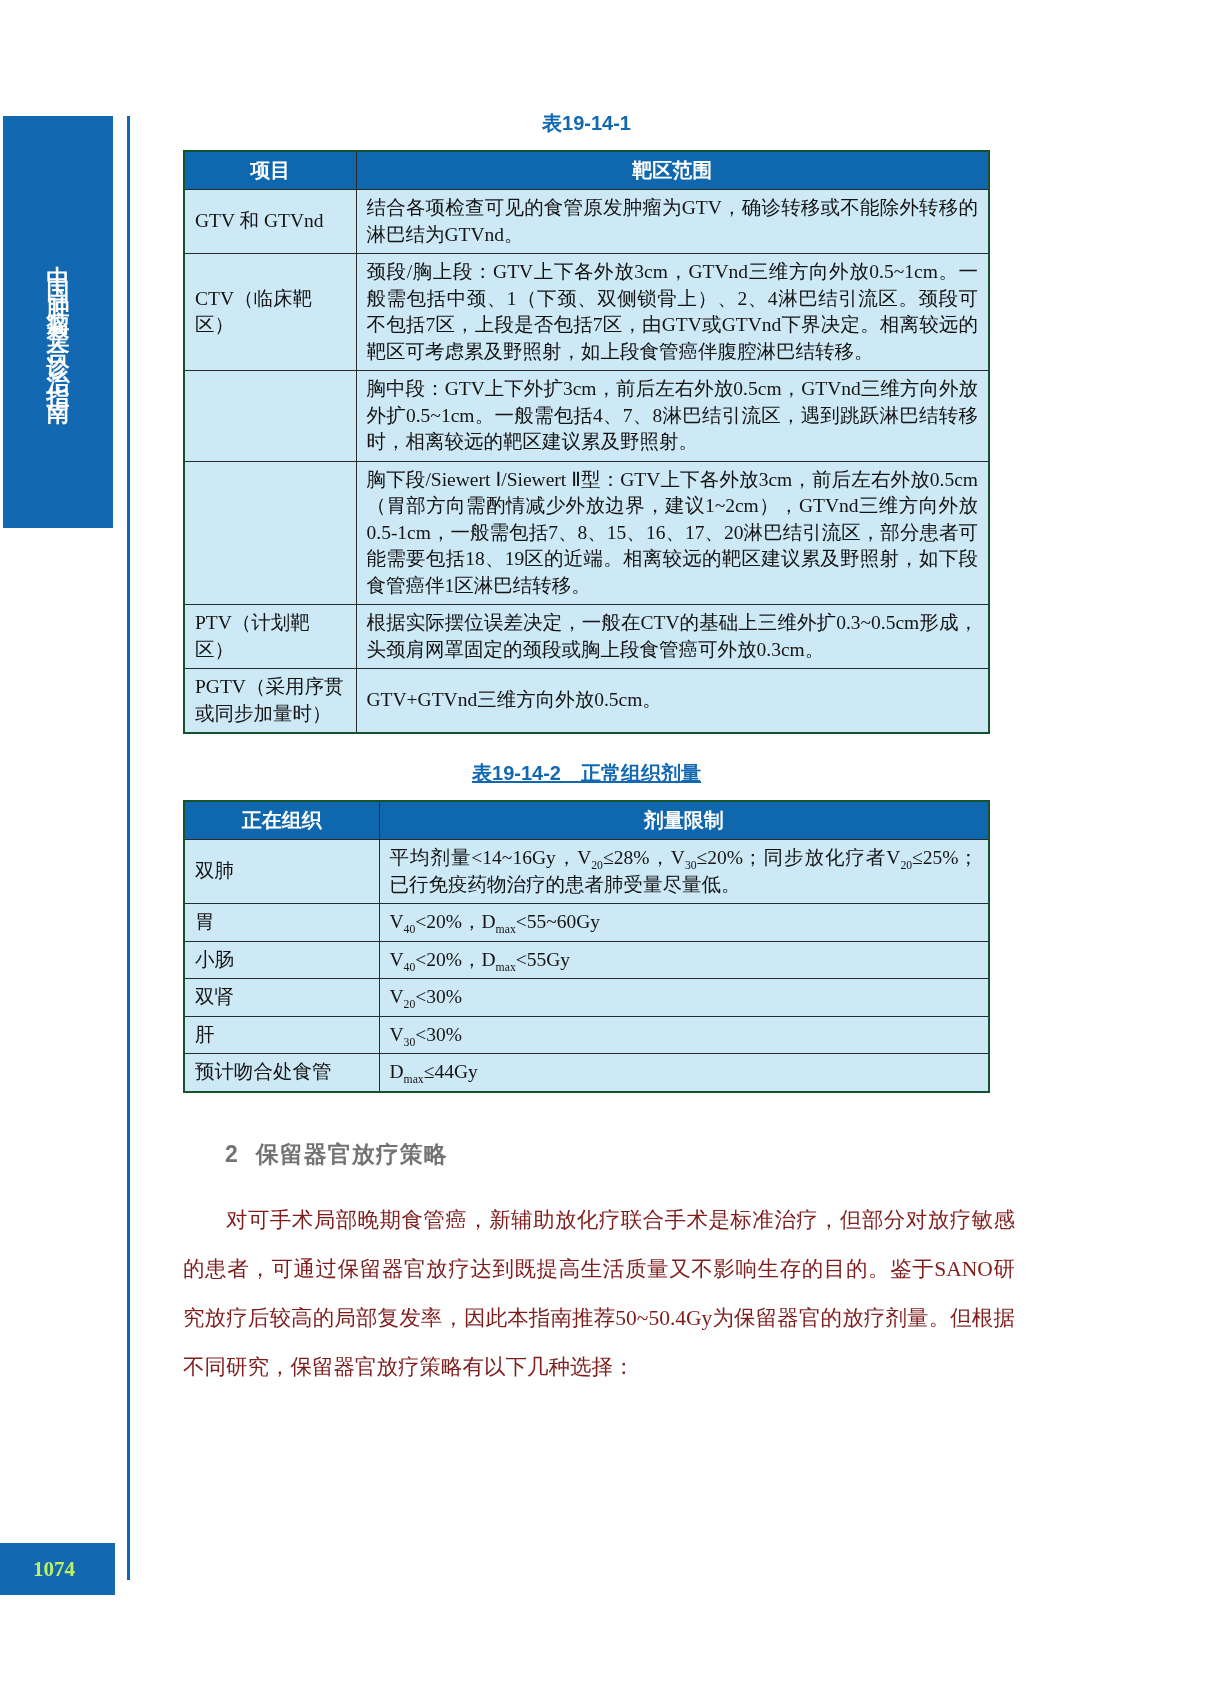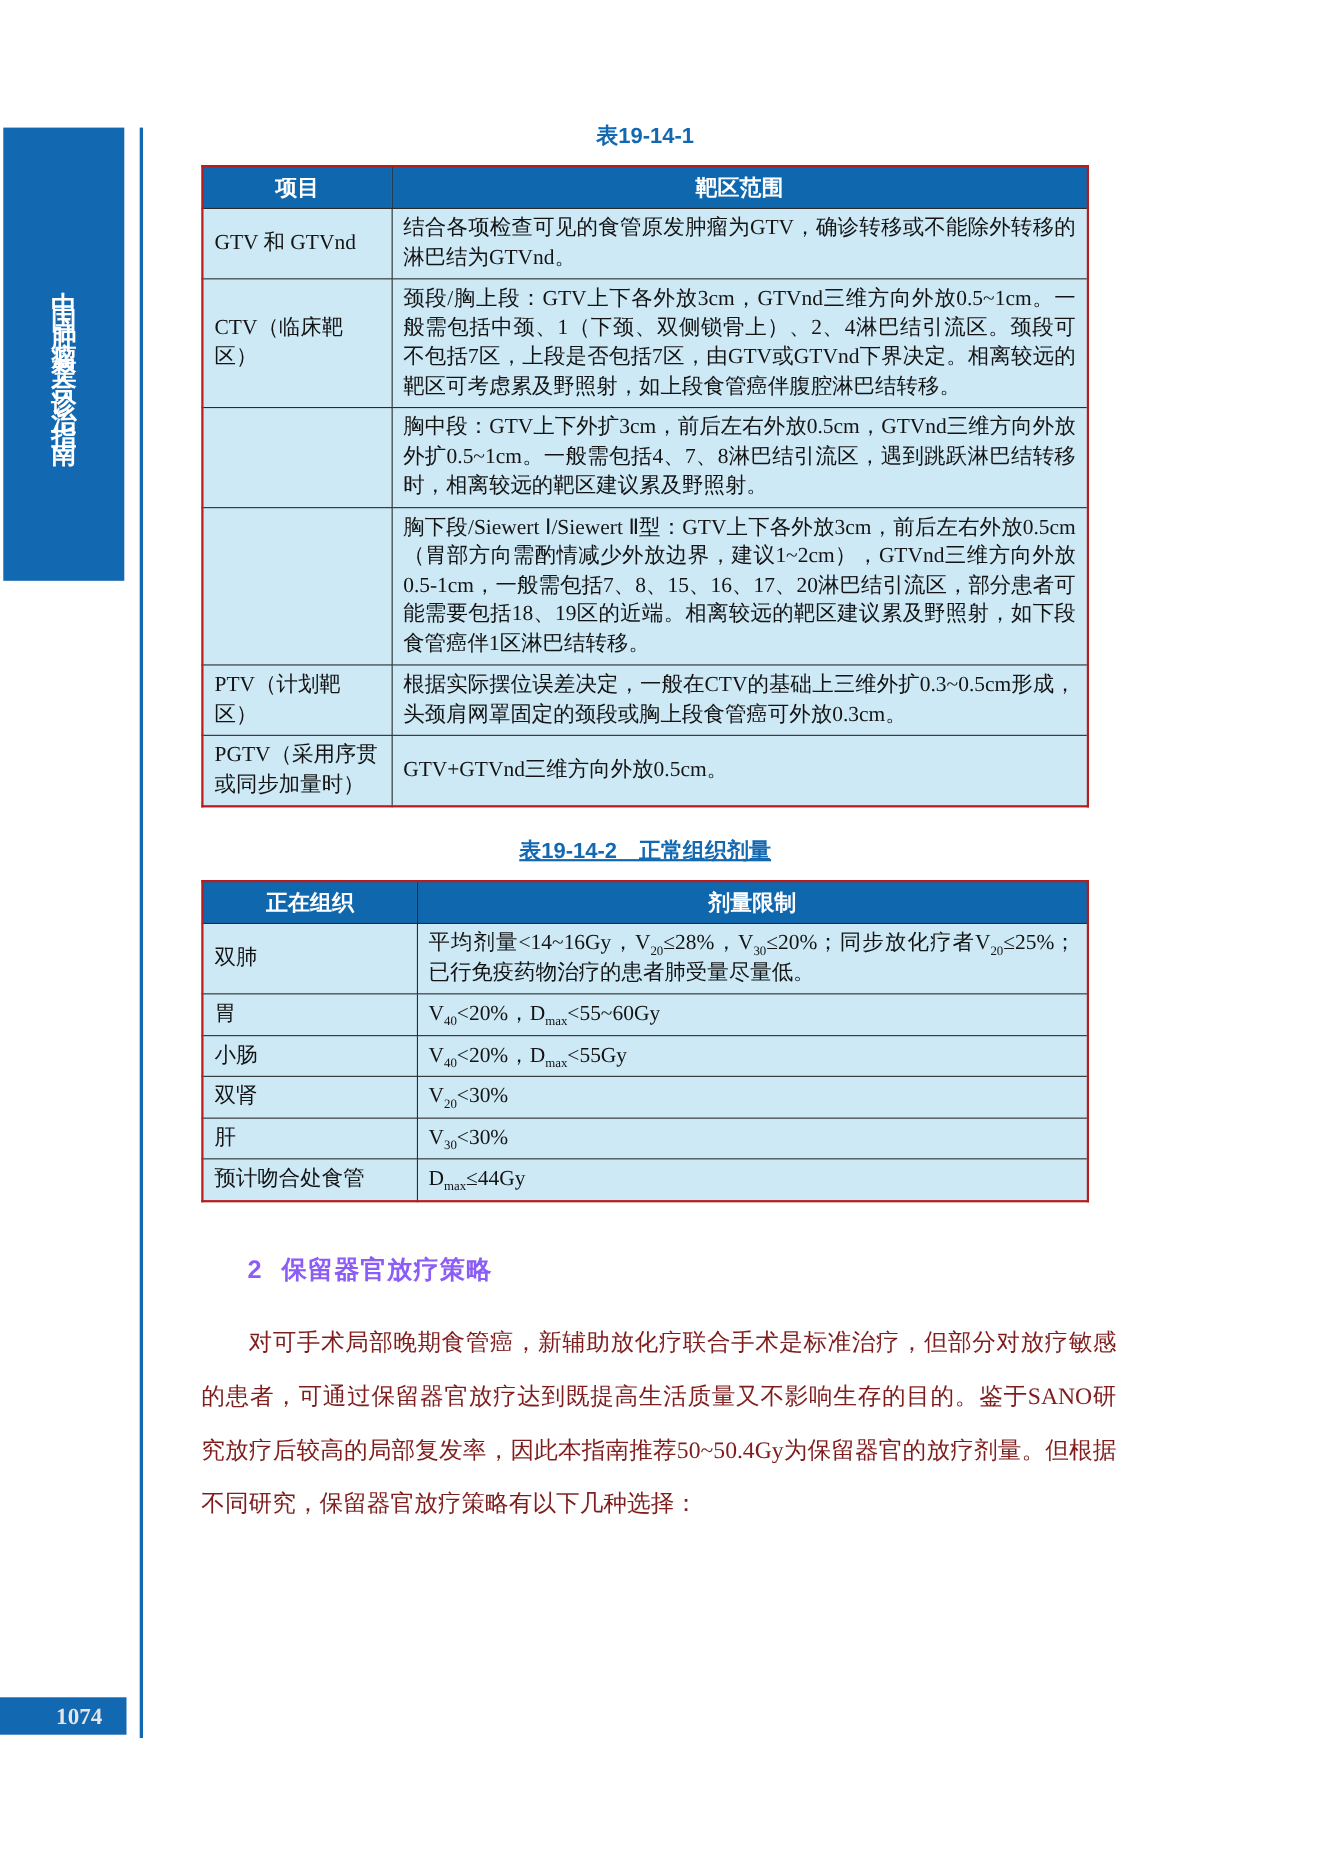--- a/index.html
+++ b/index.html
@@ -14,54 +14,54 @@
   }
   .sidebar-title{
     writing-mode:vertical-rl;text-orientation:upright;
     color:#ffffff;font-family:"Liberation Sans",sans-serif;font-weight:bold;
     font-size:23px;letter-spacing:15px;line-height:1;
   }
   .vline{
     position:absolute;left:127px;top:116px;width:3px;height:1464px;background:#1268b1;
   }
   .page-badge{
-    position:absolute;left:0;top:1543px;width:115px;height:34px;background:#1268b1;
-    color:#e5e5e5;font-weight:bold;font-size:21px;
+    position:absolute;left:0;top:1543px;width:115px;height:52px;background:#1268b1;
+    color:#bef264;font-weight:bold;font-size:21px;
     display:flex;align-items:center;justify-content:flex-end;
-    padding-right:22px;box-sizing:border-box;
+    padding-right:40px;box-sizing:border-box;
     font-family:"Liberation Serif",serif;
   }
   
   .content{position:absolute;left:183px;top:6px;width:832px;}
   .table-title{
     color:#1268b1;font-family:"Liberation Sans",sans-serif;font-weight:bold;
     font-size:20px;text-align:center;width:807px;
   }
   .t1-title{margin-top:104px;}
   .t2-title{margin-top:26px;text-decoration:underline;}
   table{
     border-collapse:collapse;width:807px;background:#cde9f6;
-    margin-top:13px;border:2px solid #b91c1c;table-layout:fixed;
+    margin-top:13px;border:2px solid #14532d;table-layout:fixed;
   }
   th{
     background:#0f67ae;color:#ffffff;font-family:"Liberation Sans",sans-serif;
     font-weight:bold;font-size:20px;padding:5px 4px;border:1px solid #2b2b2b;
     text-align:center;
   }
   td{
     border:1px solid #2b2b2b;font-size:19.5px;line-height:26.5px;
     padding:5px 10px;color:#141414;vertical-align:middle;text-align:left;
   }
   .col-item{width:172px;}
   .col-organ{width:195px;}
   td.desc{text-align:justify;}
   sub{font-size:0.6em;line-height:0;}
   .section-heading{
     margin-top:46px;margin-left:42px;
-    color:#8b5cf6;font-family:"Liberation Sans",sans-serif;font-weight:bold;
+    color:#737373;font-family:"Liberation Sans",sans-serif;font-weight:bold;
     font-size:23px;letter-spacing:1px;
   }
   .section-heading .num{margin-right:18px;letter-spacing:0;}
   .body-paragraph{
     margin-top:26px;width:832px;
     font-size:21.5px;line-height:49px;text-align:justify;text-indent:2em;
     color:#7f1d1d;
   }
 </style>
 </head>

